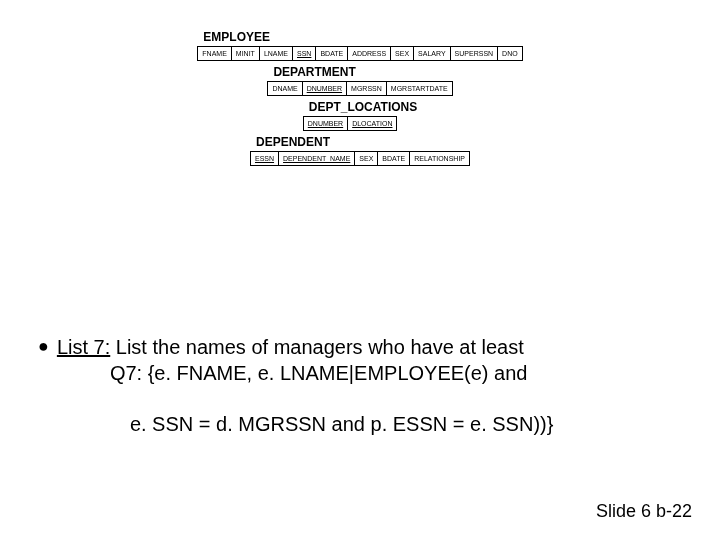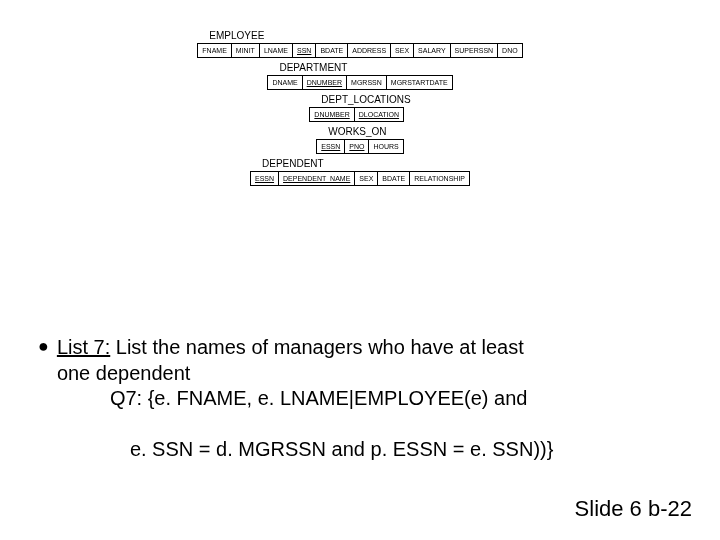--- a/index.html
+++ b/index.html
@@ -18,24 +18,24 @@
     flex-direction: column;
     align-items: center;
     gap: 4px;
   }
   .schema-block {
     display: flex;
     flex-direction: column;
     align-items: flex-start;
   }
   .schema-label {
-    font-size: 10px;
-    font-weight: normal;
+    font-size: 12px;
+    font-weight: bold;
     margin-bottom: 2px;
-    margin-left: 12px;
+    margin-left: 6px;
   }
   .schema-row {
     display: flex;
   }
   .schema-cell {
     border: 1px solid #000;
     font-size: 7px;
     padding: 3px 4px;
     text-align: center;
     background: #fff;
@@ -67,21 +67,21 @@
   .q-label {
     text-decoration: underline;
   }
   .q-body {
     margin-left: 53px;
   }
   .slide-num {
     position: absolute;
     bottom: 18px;
     right: 28px;
-    font-size: 22px;
+    font-size: 18px;
   }
 </style>
 </head>
 <body>
 
 <div class="diagram">
   <div class="schema-block">
     <div class="schema-label">EMPLOYEE</div>
     <div class="schema-row" id="row-employee">
         <div class="schema-cell">FNAME</div>
@@ -106,45 +106,36 @@
       </div>
   </div>
   <div class="schema-block">
     <div class="schema-label">DEPT_LOCATIONS</div>
     <div class="schema-row" id="row-dept_locations">
         <div class="schema-cell underline">DNUMBER</div>
         <div class="schema-cell underline">DLOCATION</div>
       </div>
   </div>
   <div class="schema-block">
-    <div class="schema-label">WORKS_ON</div>
-    <div class="schema-row" id="row-works_on">
-        <div class="schema-cell underline">ESSN</div>
-        <div class="schema-cell underline">PNO</div>
-        <div class="schema-cell">HOURS</div>
-      </div>
-  </div>
-  <div class="schema-block">
     <div class="schema-label">DEPENDENT</div>
     <div class="schema-row" id="row-dependent">
         <div class="schema-cell underline">ESSN</div>
         <div class="schema-cell underline">DEPENDENT_NAME</div>
         <div class="schema-cell">SEX</div>
         <div class="schema-cell">BDATE</div>
         <div class="schema-cell">RELATIONSHIP</div>
       </div>
   </div>
 </div>
 
 <div class="content">
   <div class="bullet-row">
     <span class="bullet">●</span>
     <div>
       <span class="q-label">List 7:</span><span> List the names of managers who have at least</span><br>
-      <span>one dependent</span>
       <div class="q-body">
         <span>Q7: {e. FNAME, e. LNAME|EMPLOYEE(e) and</span><br>
         <br>
         <span style="margin-left:20px;display:inline-block">e. SSN = d. MGRSSN and p. ESSN = e. SSN))}</span>
       </div>
     </div>
   </div>
 </div>
 
 <div class="slide-num">Slide 6 b-22</div>

